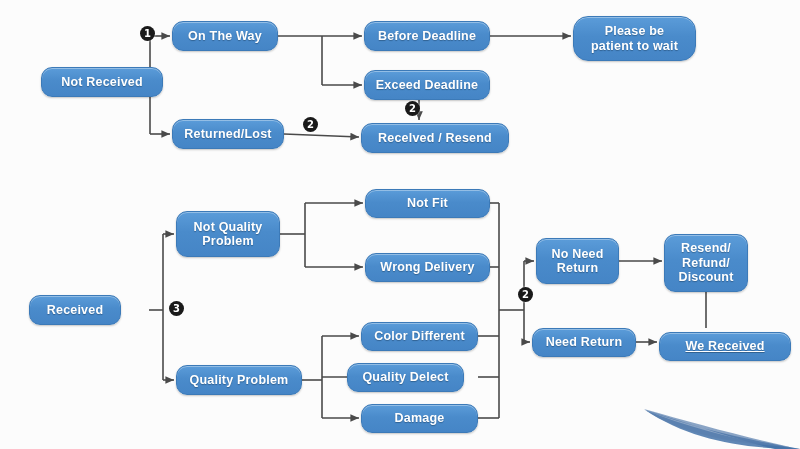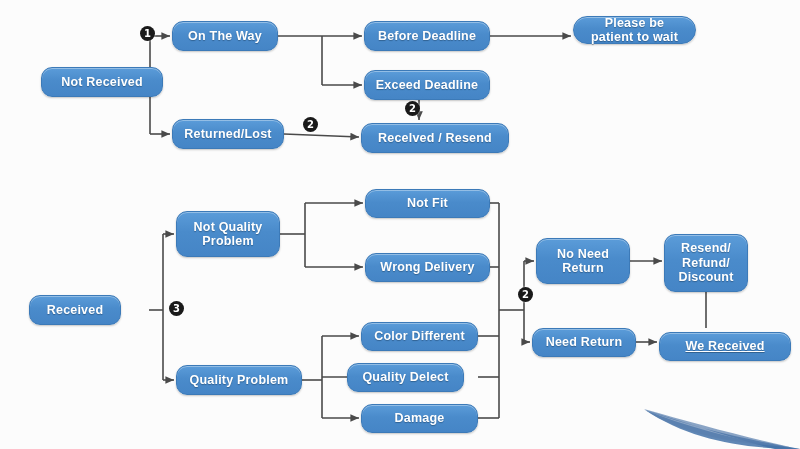--- a/index.html
+++ b/index.html
@@ -139,32 +139,32 @@
       <path d="M 706 292 L 706 328"></path>
     </g>
   </svg>
 
 <div class="node" style="left: 41px; top: 67px; width: 122px; height: 30px;">Not   Received</div>
     <div class="node" style="left: 172px; top: 21px; width: 106px; height: 30px; border-radius: 11px;">On The Way</div>
     <div class="node" style="left: 172px; top: 119px; width: 112px; height: 30px;">Returned/Lost</div>
     <div class="node" style="left: 364px; top: 21px; width: 126px; height: 30px;">Before Deadline</div>
     <div class="node" style="left: 364px; top: 70px; width: 126px; height: 30px; text-align: center;">Exceed Deadline</div>
     <div class="node" style="left: 361px; top: 123px; width: 148px; height: 30px;">Recelved / Resend</div>
-    <div class="node" style="left: 573px; top: 16px; width: 123px; height: 28px; border-radius: 15px;">Please be
+    <div class="node" style="left: 573px; top: 16px; width: 123px; height: 45px; border-radius: 15px;">Please be
 patient to wait</div>
     <div class="node" style="left: 29px; top: 295px; width: 92px; height: 30px;">Received</div>
     <div class="node" style="left: 176px; top: 211px; width: 104px; height: 46px;">Not   Quality
 Problem</div>
     <div class="node" style="left: 176px; top: 365px; width: 126px; height: 30px;">Quality Problem</div>
     <div class="node" style="left: 365px; top: 189px; width: 125px; height: 29px;">Not Fit</div>
     <div class="node" style="left: 365px; top: 253px; width: 125px; height: 29px; text-align: center;">Wrong Delivery</div>
     <div class="node" style="left: 361px; top: 322px; width: 117px; height: 29px;">Color Different</div>
     <div class="node" style="left: 347px; top: 363px; width: 117px; height: 29px;">Quality Delect</div>
     <div class="node" style="left: 361px; top: 404px; width: 117px; height: 29px;">Damage</div>
-    <div class="node" style="left: 536px; top: 238px; width: 94px; height: 46px;">No Need
+    <div class="node" style="left: 536px; top: 238px; width: 83px; height: 46px; border-radius: 10px;">No Need
 Return</div>
     <div class="node" style="left: 532px; top: 328px; width: 104px; height: 29px;">Need Return</div>
     <div class="node" style="left: 664px; top: 234px; width: 84px; height: 58px;">Resend/
 Refund/
 Discount</div>
     <div class="node" style="left: 659px; top: 332px; width: 132px; height: 29px; text-decoration: underline;">We Received</div>
     <div class="marker" style="left: 140px; top: 26px;">1</div>
     <div class="marker" style="left: 303px; top: 117px;">2</div>
     <div class="marker" style="left: 405px; top: 101px;">2</div>
     <div class="marker" style="left: 169px; top: 301px;">3</div>

